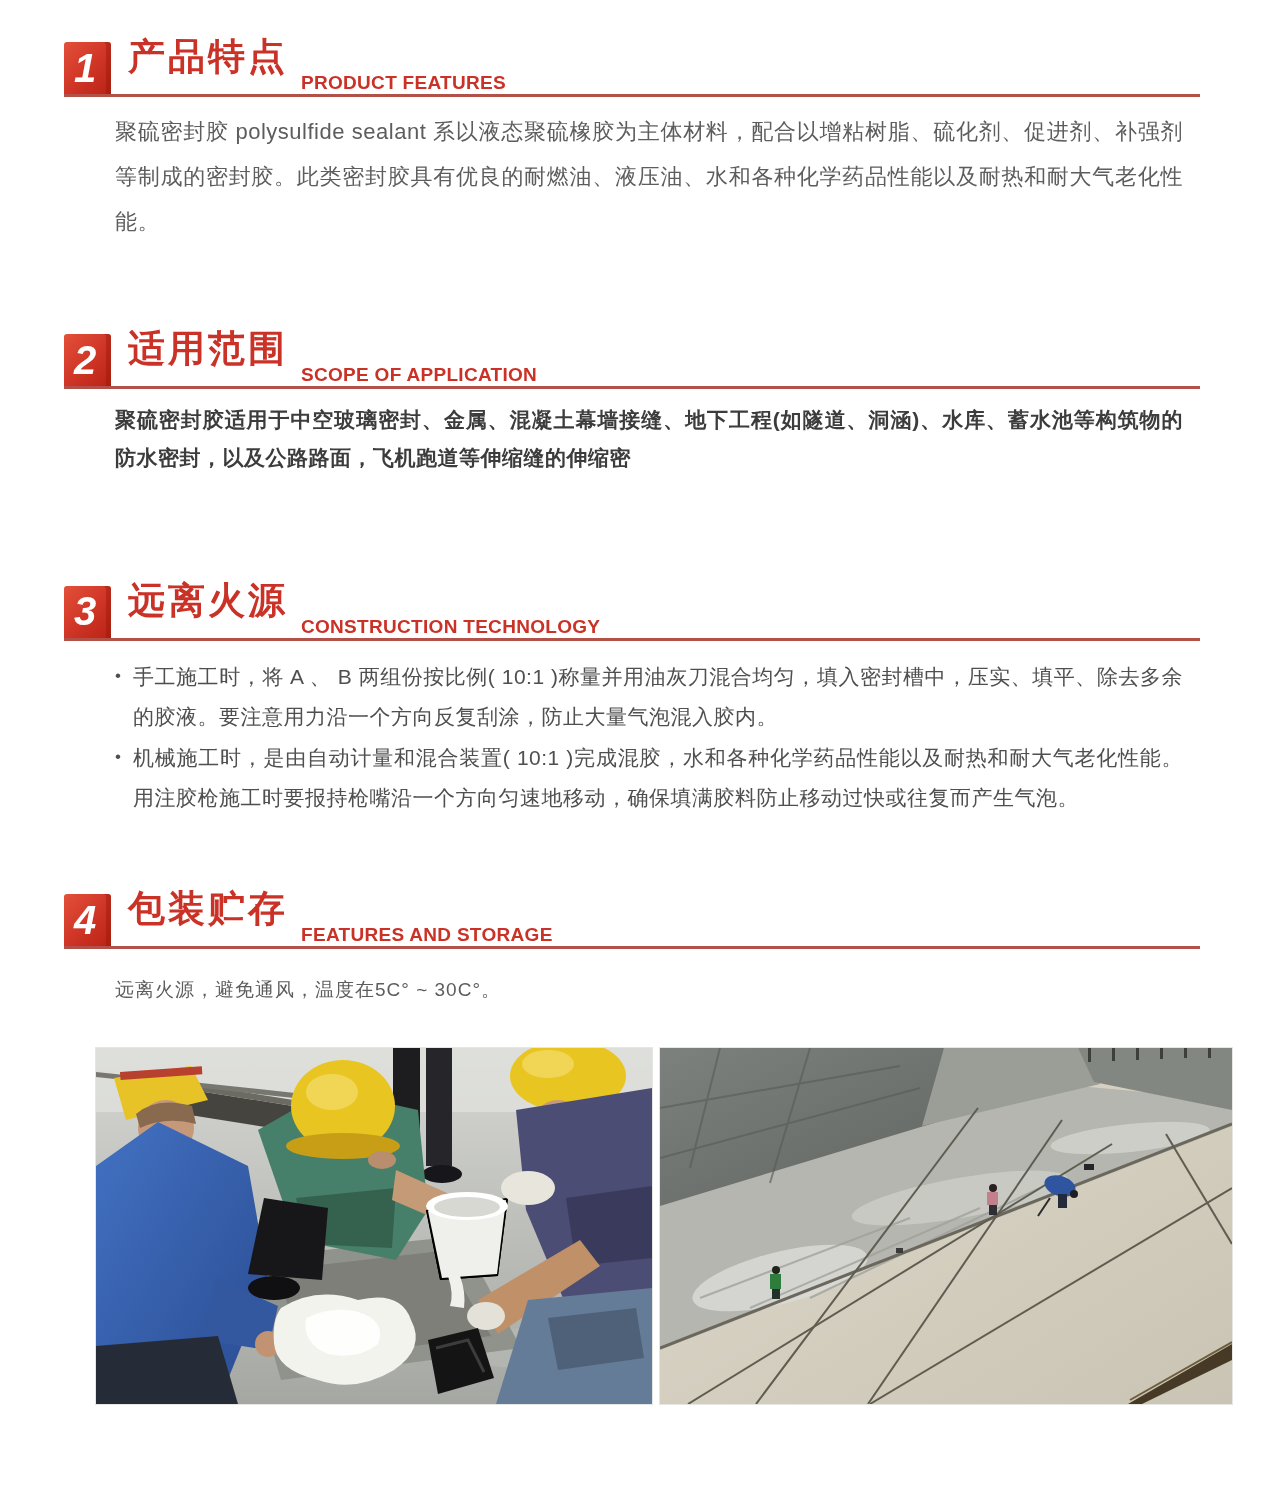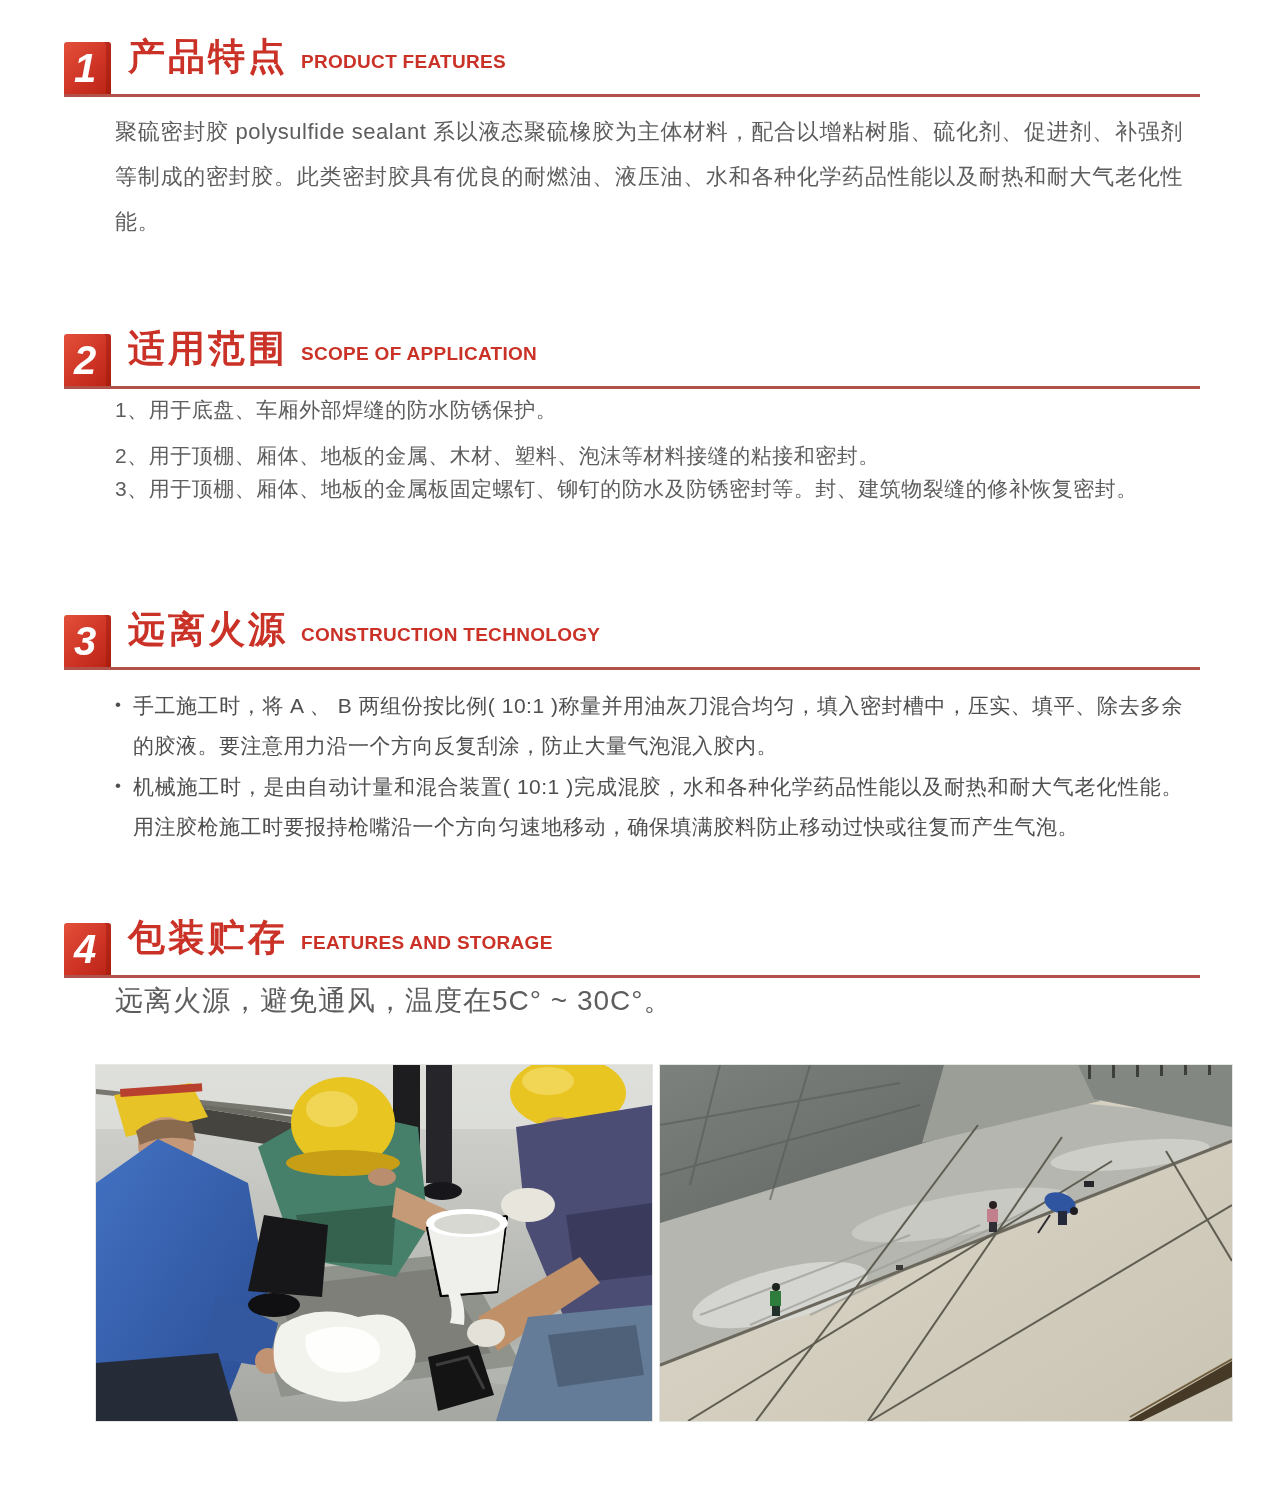--- a/index.html
+++ b/index.html
@@ -14,40 +14,40 @@
   .num-box {
     width:47px; height:52px; flex:0 0 47px;
     background:linear-gradient(135deg,#e2503a 0%,#cf3425 55%,#b92314 100%);
     border-radius:3px 3px 0 0;
     color:#ffffff; font-size:40px; font-weight:bold; font-style:italic;
     display:flex; align-items:center; justify-content:center;
     box-shadow:inset -5px 0 0 rgba(150,24,12,.45);
     padding-right:5px;
   }
   .title-zh { color:#cb3227; font-size:37px; font-weight:bold; letter-spacing:3px; line-height:1; margin-left:17px; padding-bottom:19px; white-space:nowrap; }
-  .title-en { color:#cb3227; font-size:19px; font-weight:600; line-height:1; margin-left:13px; padding-bottom:23px; letter-spacing:.3px; white-space:nowrap; }
+  .title-en { color:#cb3227; font-size:19px; font-weight:600; line-height:1; margin-left:13px; padding-bottom:2px; letter-spacing:.3px; white-space:nowrap; }
 
   .body-block { margin-left:51px; margin-right:45px; }
 
   .para { font-size:22px; color:#5d5d5d; line-height:2.05; margin-top:12px; letter-spacing:.5px; text-align:justify; }
   .lead { font-size:21px; color:#3c3c3c; font-weight:bold; line-height:1.8; margin-top:12px; letter-spacing:.5px; text-align:justify; }
 
   .scope-list { list-style:none; margin-top:4px; }
   .scope-list li { font-size:21px; color:#5d5d5d; line-height:1.6; letter-spacing:.5px; }
   .scope-list li:first-child { margin-bottom:12px; }
 
   .bullet-list { list-style:none; margin-top:16px; }
   .bullet-list li { display:flex; font-size:21px; color:#4f4f4f; line-height:1.92; letter-spacing:.5px; text-align:justify; }
   .bullet-glyph { flex:0 0 18px; width:18px; font-size:17px; padding-top:3px; color:#4f4f4f; }
 
   .sec-2 { margin-top:86px; }
   .sec-3 { margin-top:105px; }
   .sec-4 { margin-top:72px; }
 
-  .note { font-size:28px; color:#5d5d5d; margin-top:4px; letter-spacing:1px; }
+  .note { font-size:19px; color:#5d5d5d; margin-top:28px; letter-spacing:1px; }
 
   
   .photos { display:flex; gap:6px; margin:44px 0 0 31px; }
   .photo { border:1px solid #e6e6e3; background:#fff; font-size:0; }
   .photo svg { display:block; }
 </style>
 </head>
 <body>
 
 <div class="page">
@@ -64,25 +64,21 @@
       </div>
     </div>
 
     <div class="sec sec-2">
       <div class="sec-header">
         <div class="num-box">2</div>
         <div class="title-zh">适用范围</div>
         <div class="title-en">SCOPE OF APPLICATION</div>
       </div>
       <div class="body-block">
-        <ol class="scope-list">
-          <li>1、用于底盘、车厢外部焊缝的防水防锈保护。</li>
-          <li>2、用于顶棚、厢体、地板的金属、木材、塑料、泡沫等材料接缝的粘接和密封。</li>
-          <li>3、用于顶棚、厢体、地板的金属板固定螺钉、铆钉的防水及防锈密封等。封、建筑物裂缝的修补恢复密封。</li>
-        </ol>
+        <p class="lead">聚硫密封胶适用于中空玻璃密封、金属、混凝土幕墙接缝、地下工程(如隧道、洞涵)、水库、蓄水池等构筑物的防水密封，以及公路路面，飞机跑道等伸缩缝的伸缩密</p>
       </div>
     </div>
 
     <div class="sec sec-3">
       <div class="sec-header">
         <div class="num-box">3</div>
         <div class="title-zh">远离火源</div>
         <div class="title-en">CONSTRUCTION TECHNOLOGY</div>
       </div>
       <div class="body-block">

